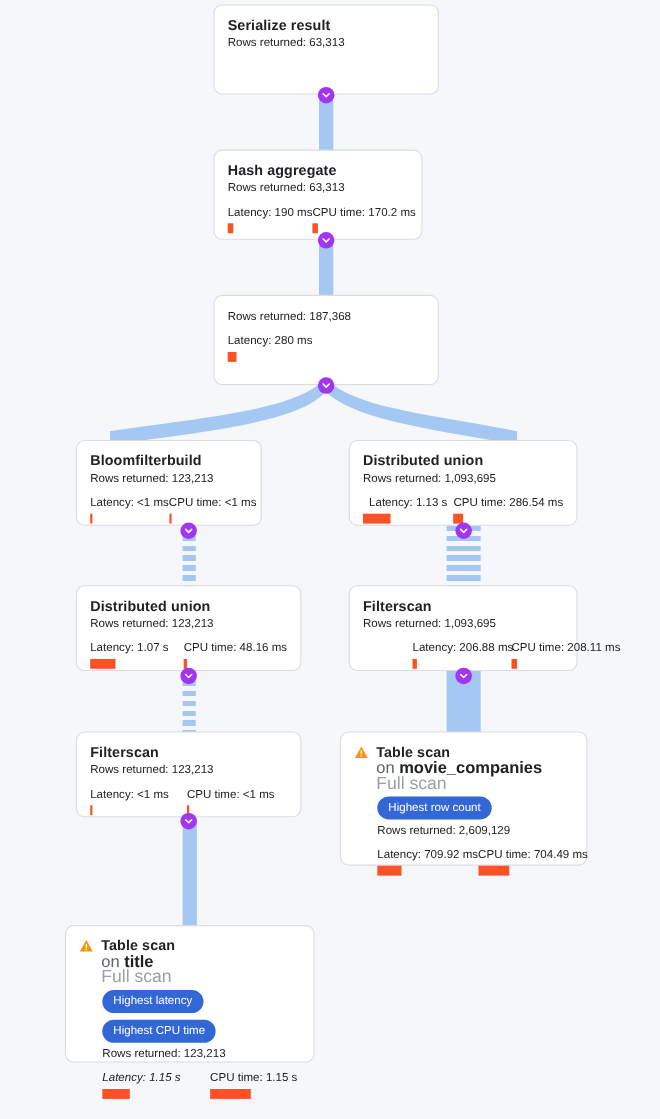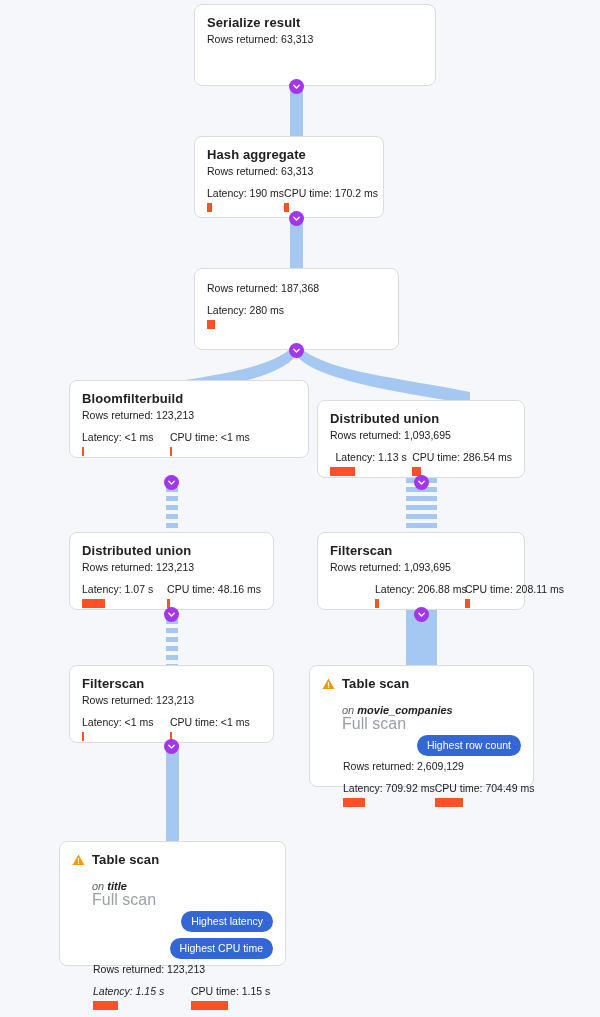--- a/index.html
+++ b/index.html
@@ -83,41 +83,39 @@
 
   .node-title {
     font-size: 13px;
     font-weight: bold;
     color: #202124;
     line-height: 15px;
     letter-spacing: .1px;
   }
 
   .node-sub {
-    font-size: 11px;
+    font-size: 15px;
     color: #5f6368;
     line-height: 14px;
-    margin-top: 12px;
-    font-style: italic;
+    margin-top: 1px;
   }
   .node-sub b { color: #202124; font-weight: bold; }
 
   .node-scan {
     font-size: 16px;
     color: #9aa0a6;
     line-height: 14px;
   }
 
   .badge-row {
     display: flex;
     gap: 6px;
     margin-top: 4px;
     margin-bottom: 3px;
     flex-wrap: wrap;
-    justify-content: flex-end;
   }
   .badge {
     background: #3367d6;
     color: #ffffff;
     border-radius: 11px;
     font-size: 10.5px;
     line-height: 12px;
     padding: 4px 10px 5px 10px;
     white-space: nowrap;
     cursor: pointer;
@@ -216,21 +214,21 @@
       </svg>
     </div>
 
     <div class="edge-badge" style="left:414px; top:607px;">
       <svg width="9" height="9" viewBox="0 0 10 10">
         <path d="M2 3.6 L5 6.6 L8 3.6" stroke="#ffffff" stroke-width="1.6" fill="none" stroke-linecap="round" stroke-linejoin="round"></path>
       </svg>
     </div>
   </div>
 
-  <div class="node" style="left:194px; top:4px; width:242px; height:82px;">
+  <div class="node" style="left:194px; top:4px; width:205px; height:82px;">
     <div class="node-head">
       <div class="node-title">Serialize result</div>
     </div>
     <div class="rows-line">Rows returned: 63,313</div>
   </div>
 
   <div class="node" style="left:194px; top:136px; width:190px; height:82px;">
     <div class="node-head">
       <div class="node-title">Hash aggregate</div>
     </div>
@@ -250,21 +248,21 @@
   <div class="node" style="left:194px; top:268px; width:205px; height:82px;">
     <div class="rows-line">Rows returned: 187,368</div>
     <div class="metrics">
       <div class="metric" style="width:95px;">
         <div class="metric-label">Latency: 280 ms</div>
         <div class="metric-bar" style="width:8px;"></div>
       </div>
     </div>
   </div>
 
-  <div class="node" style="left:69px; top:380px; width:240px; height:78px;">
+  <div class="node" style="left:69px; top:400px; width:169px; height:78px;">
     <div class="node-head">
       <div class="node-title">Bloomfilterbuild</div>
     </div>
     <div class="rows-line">Rows returned: 123,213</div>
     <div class="metrics">
       <div class="metric" style="width:88px;">
         <div class="metric-label">Latency: &lt;1 ms</div>
         <div class="metric-bar" style="width:2px;"></div>
       </div>
       <div class="metric">

